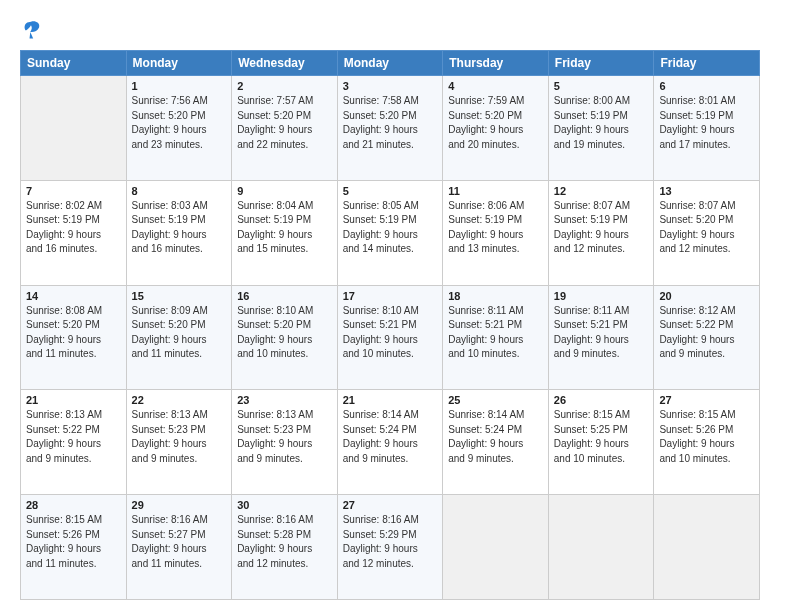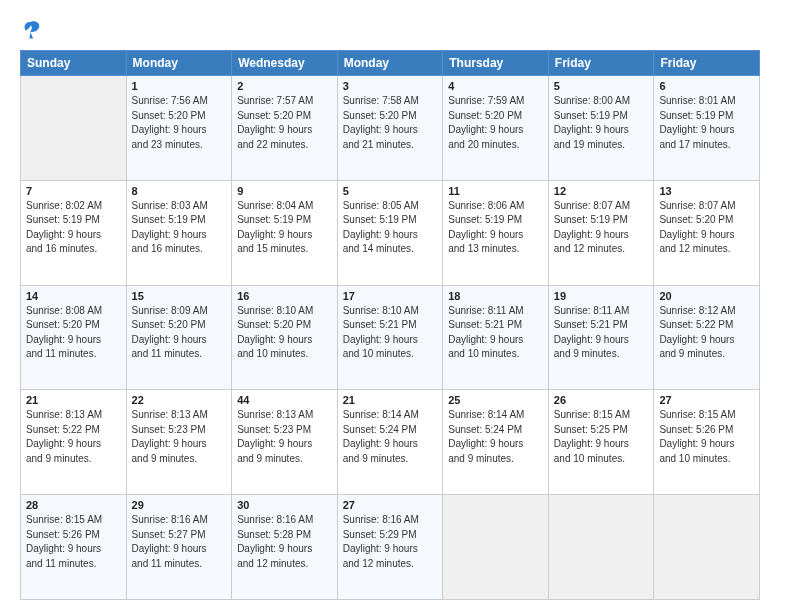--- a/index.html
+++ b/index.html
@@ -223,21 +223,21 @@
         <tr>
           <td>
             <span class="day-num">21</span>
             <div class="day-info">Sunrise: 8:13 AM<br>Sunset: 5:22 PM<br>Daylight: 9 hours<br>and 9 minutes.</div>
           </td>
           <td>
             <span class="day-num">22</span>
             <div class="day-info">Sunrise: 8:13 AM<br>Sunset: 5:23 PM<br>Daylight: 9 hours<br>and 9 minutes.</div>
           </td>
           <td>
-            <span class="day-num">44</span>
+            <span class="day-num">23</span>
             <div class="day-info">Sunrise: 8:13 AM<br>Sunset: 5:23 PM<br>Daylight: 9 hours<br>and 9 minutes.</div>
           </td>
           <td>
             <span class="day-num">21</span>
             <div class="day-info">Sunrise: 8:14 AM<br>Sunset: 5:24 PM<br>Daylight: 9 hours<br>and 9 minutes.</div>
           </td>
           <td>
             <span class="day-num">25</span>
             <div class="day-info">Sunrise: 8:14 AM<br>Sunset: 5:24 PM<br>Daylight: 9 hours<br>and 9 minutes.</div>
           </td>

